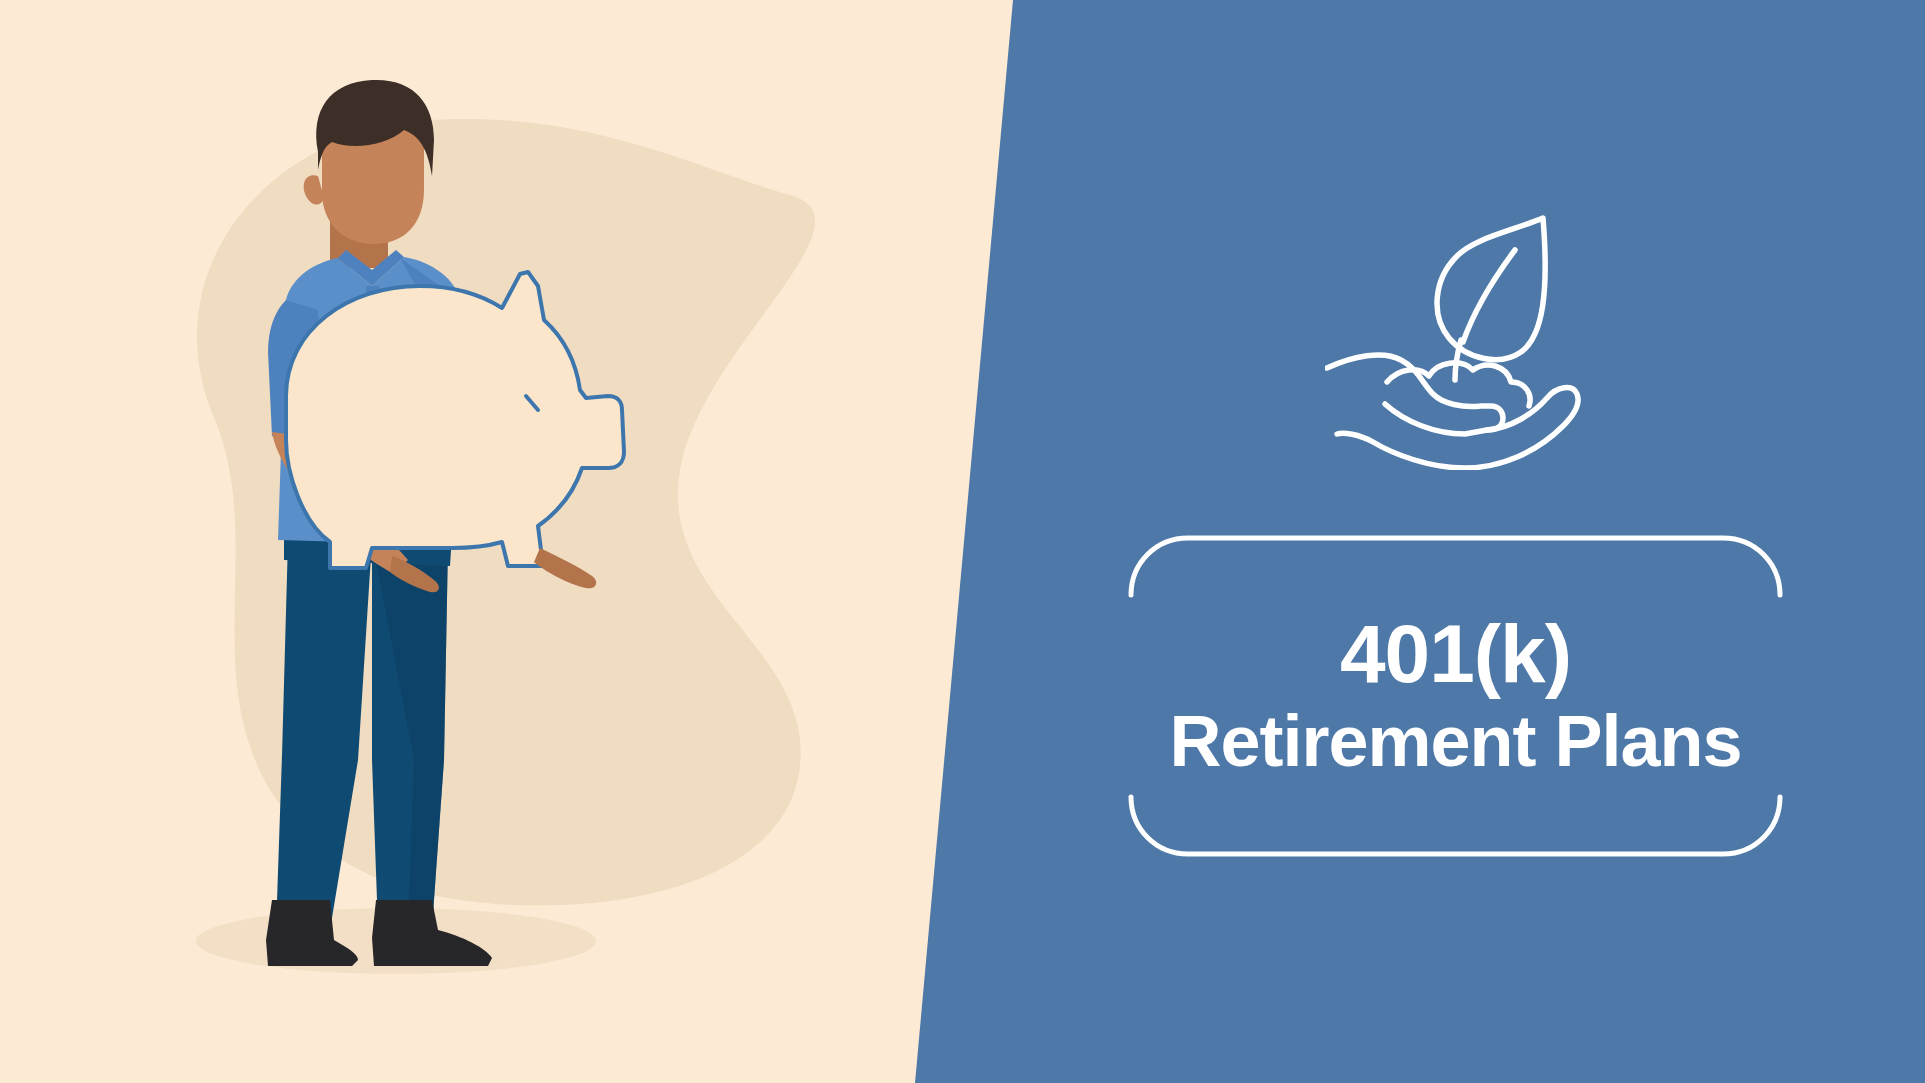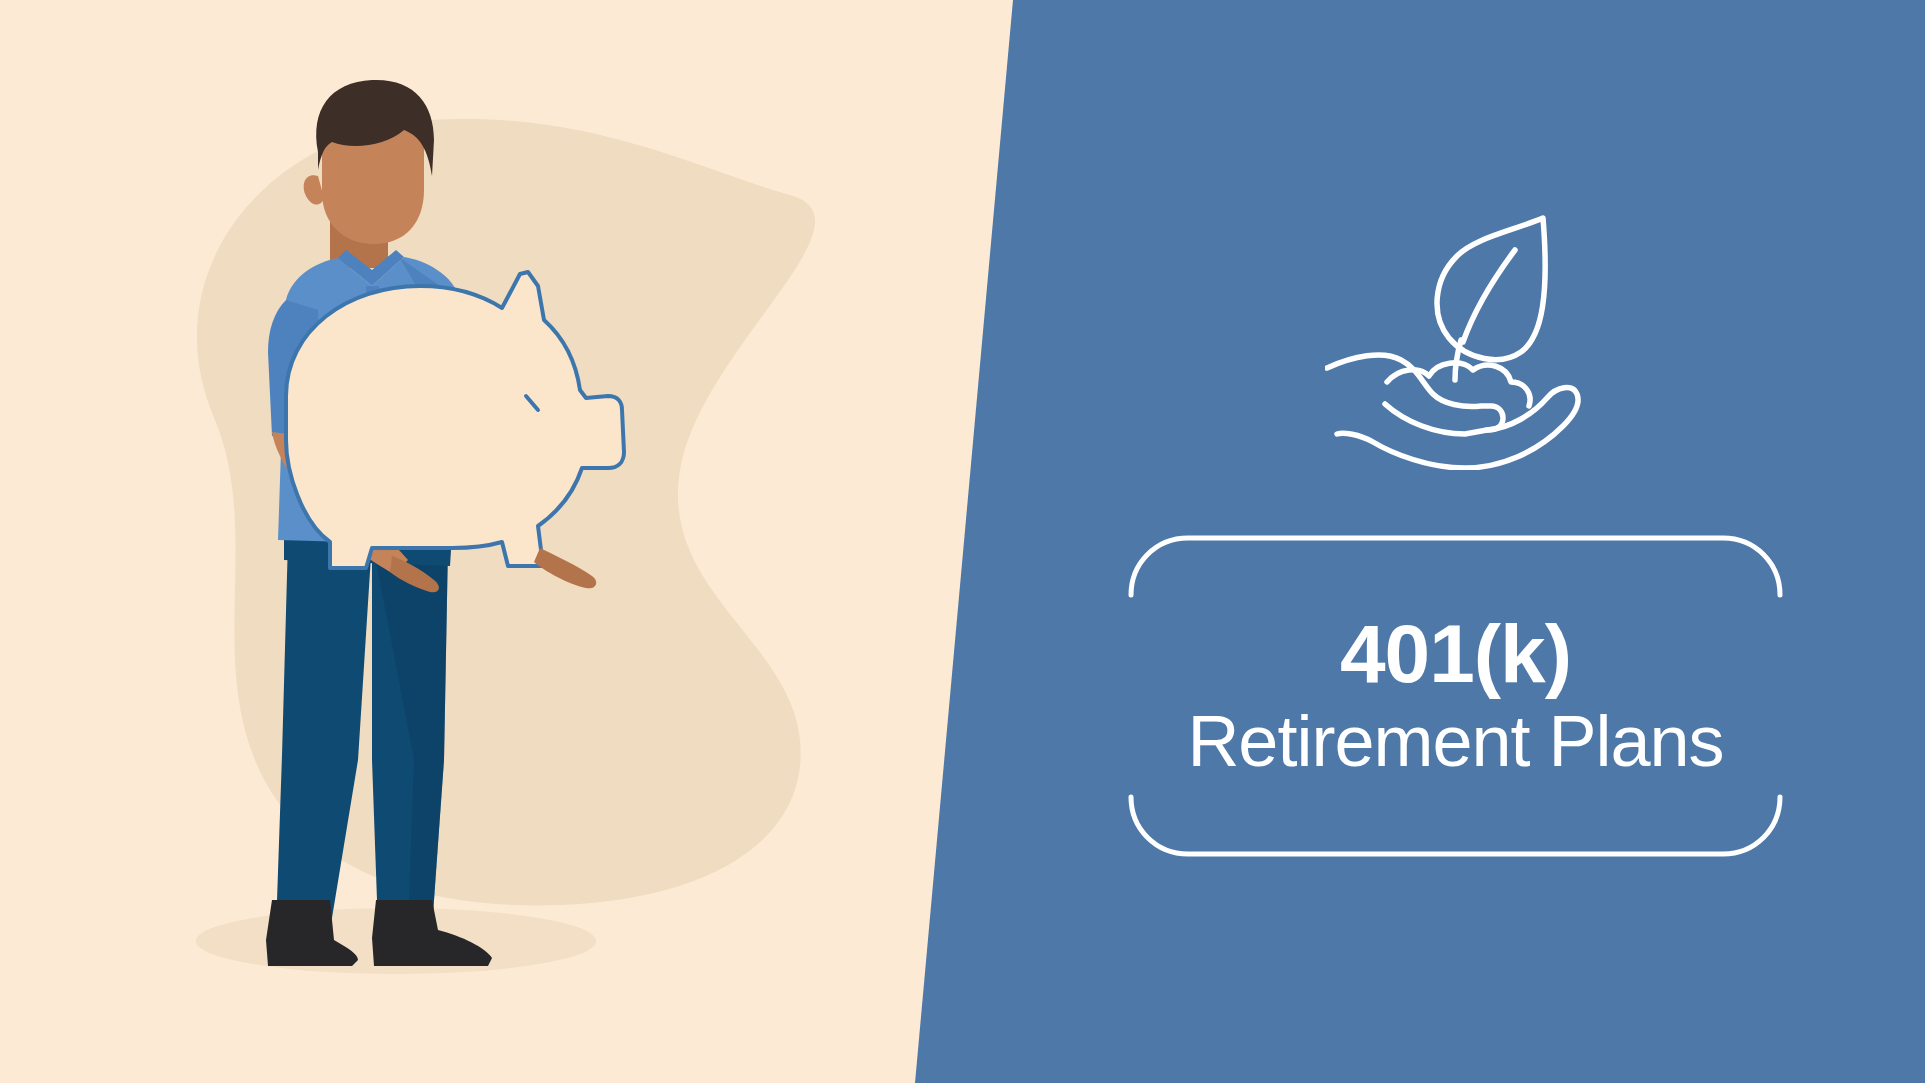--- a/index.html
+++ b/index.html
@@ -49,21 +49,21 @@
     color:#ffffff;
     font-size:82px;
     font-weight:bold;
     letter-spacing:-1px;
     line-height:1.05;
     white-space:nowrap;
   }
   .title-line2 {
     color:#ffffff;
     font-size:72px;
-    font-weight:normal;
+    font-weight:bold;
     letter-spacing:-1px;
     line-height:1.12;
     white-space:nowrap;
   }
 </style>
 </head>
 <body>
 
 <div id="stage">
 

